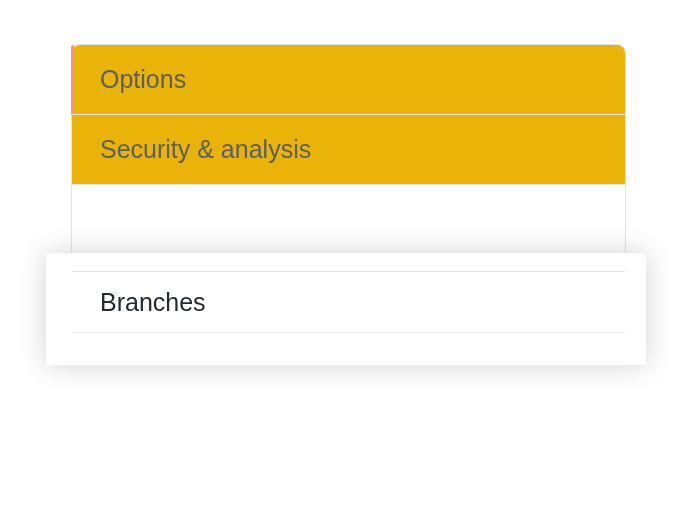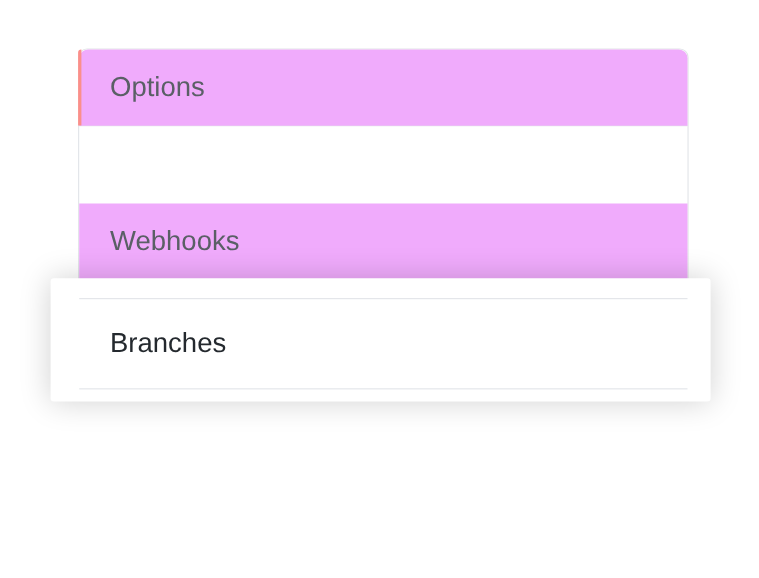--- a/index.html
+++ b/index.html
@@ -22,21 +22,21 @@
     }
     .sidebar-item {
       display: flex;
       align-items: center;
       padding: 20px 28px;
       border-bottom: 1px solid #e1e4e8;
       font-size: 25px;
       color: #5a5f66;
       cursor: pointer;
       position: relative;
-      background: #f0abfc;
+      background: #eab308;
     }
     .sidebar-item:first-child {
       border-top-left-radius: 8px;
       border-top-right-radius: 8px;
     }
     .sidebar-item.selected::before {
       content: "";
       position: absolute;
       left: -1px;
       top: 0;
@@ -55,41 +55,44 @@
       box-shadow: 0 0 28px rgba(0,0,0,0.18);
       border-radius: 3px;
       pointer-events: none;
       z-index: 5;
     }
     .branches-row {
       position: absolute;
       left: 72px;
       top: 271px;
       width: 553px;
-      height: 83px;
+      height: 62px;
       display: flex;
       align-items: center;
       padding: 0 28px;
       font-size: 25px;
       color: #24292e;
       font-weight: 500;
       background: #fff;
       z-index: 10;
       border-top: 1px solid #e1e4e8;
       border-bottom: 1px solid #e1e4e8;
       cursor: pointer;
     }
   </style>
 </head>
 <body>
 
 <nav class="sidebar">
   <div class="sidebar-item selected">
     <span>Options</span>
   </div>
+  <div class="sidebar-item">
+    <span>Security &amp; analysis</span>
+  </div>
   <div class="sidebar-item" style="visibility:hidden;">
     <span>Branches</span>
   </div>
   <div class="sidebar-item">
     <span>Webhooks</span>
   </div>
 </nav>
 
 <div class="highlight-box"></div>
 

